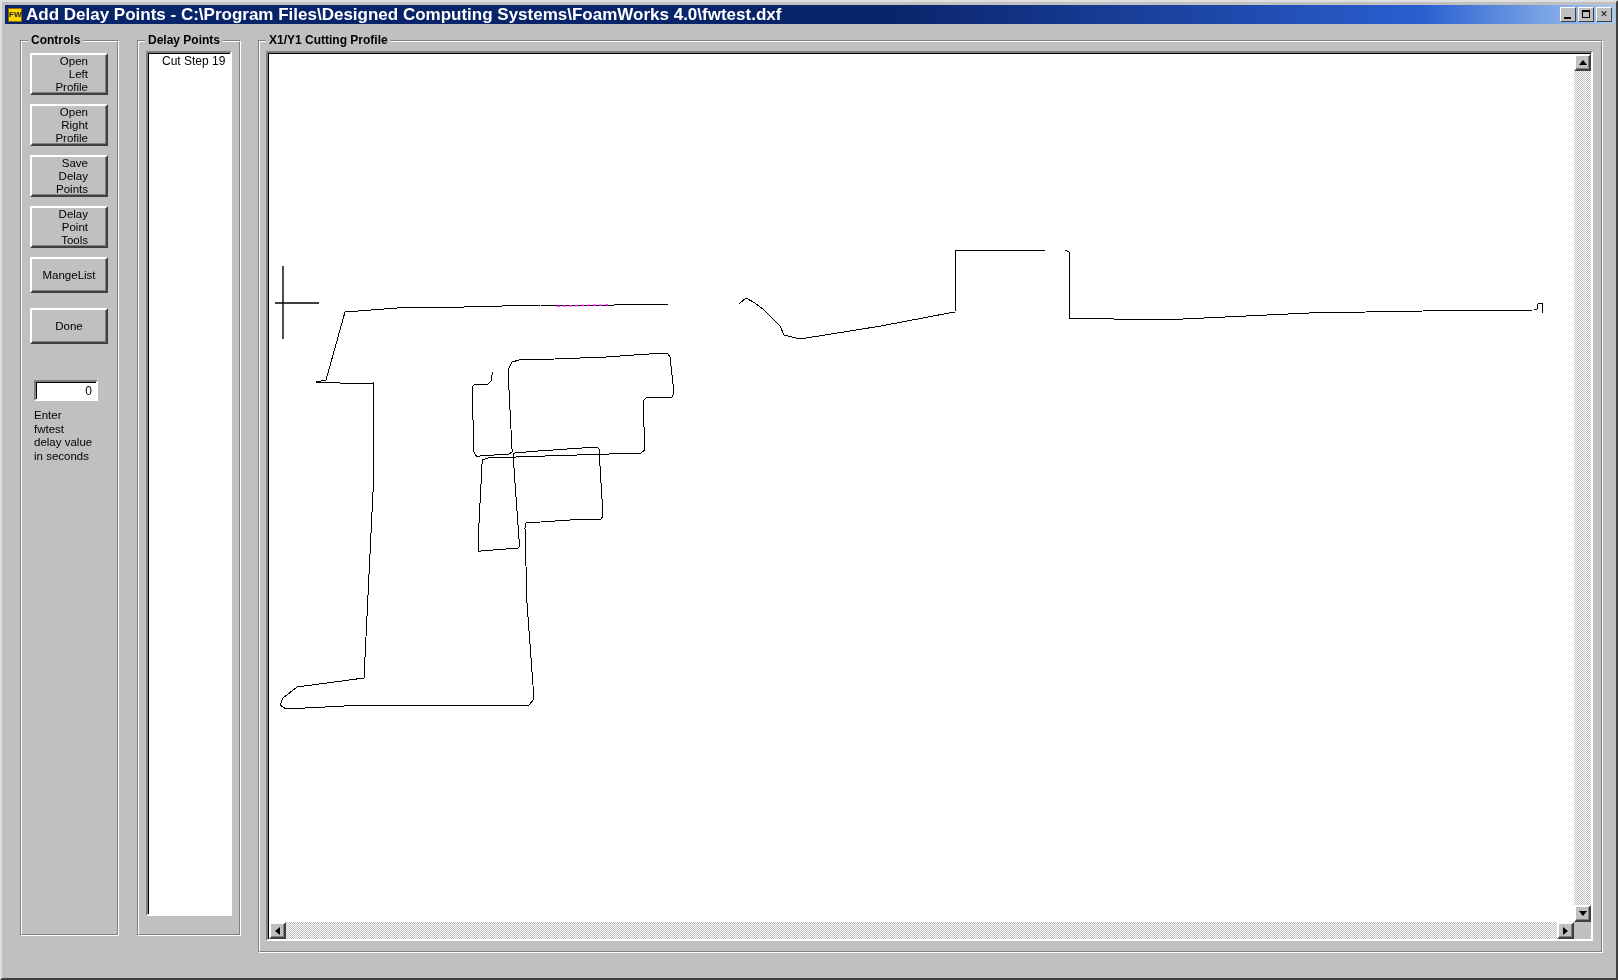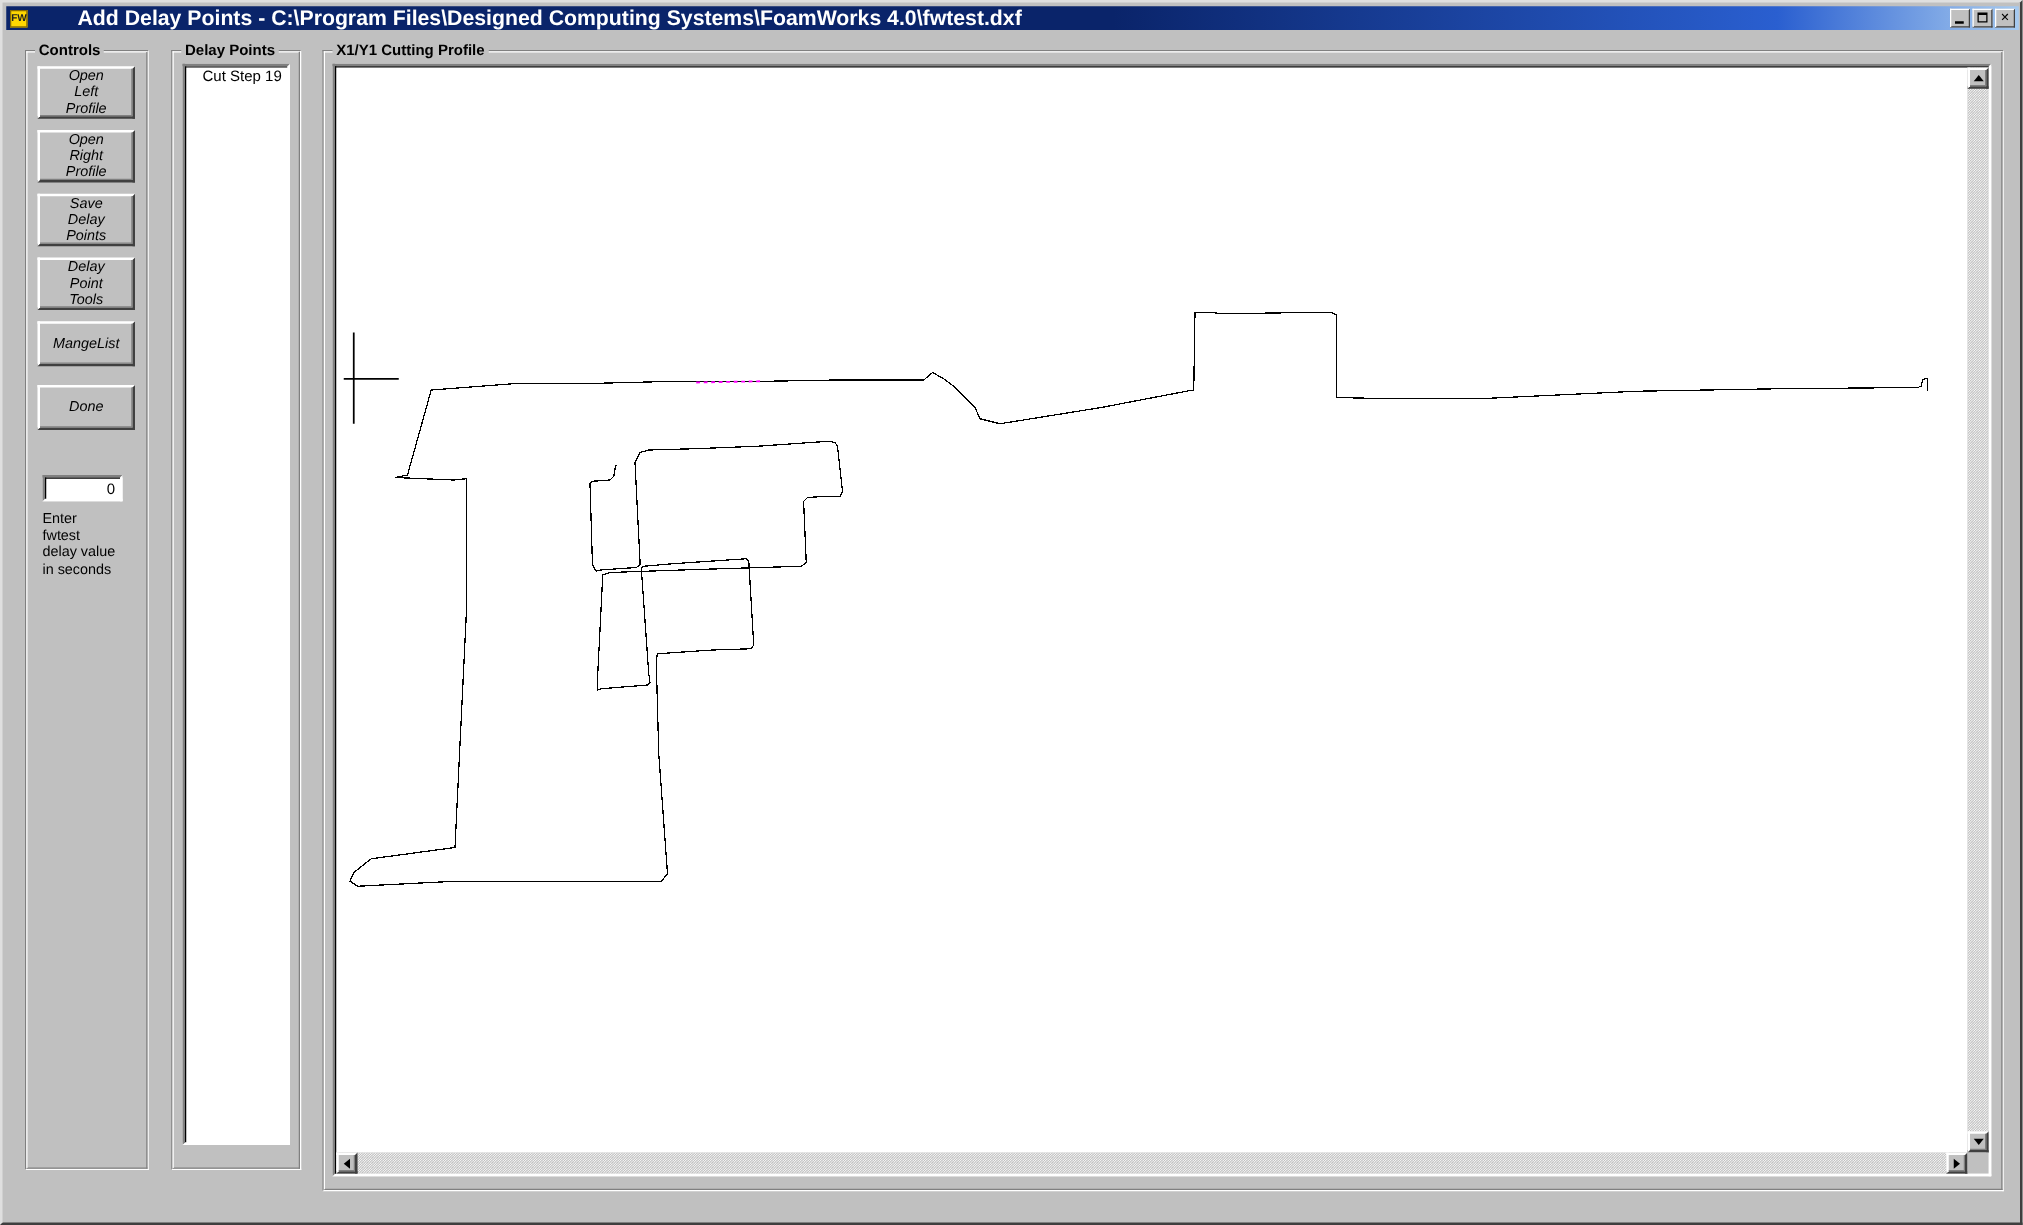--- a/index.html
+++ b/index.html
@@ -32,21 +32,20 @@
   .titlebar {
     position: absolute;
     left: 3px; top: 3px;
     width: 1610px;
     height: 19px;
     background: linear-gradient(to right, #0a246a 0%, #0a246a 55%, #2a5fd0 88%, #a6caf0 100%);
     display: flex;
     align-items: center;
     padding: 0 1px;
     box-sizing: border-box;
-    gap: 36px;
   }
   .app-icon {
     width: 14px; height: 14px;
     margin-left: 2px;
     margin-right: 4px;
     background: #ffd700;
     border: 1px solid #8a6d00;
     box-sizing: border-box;
     font-size: 8px;
     font-weight: bold;
@@ -171,26 +170,25 @@
     border-top: 2px solid #ffffff;
     border-right: 2px solid #404040;
     border-bottom: 2px solid #404040;
     box-sizing: border-box;
     font-size: 11.5px;
     color: #000000;
     font-family: "Liberation Sans", sans-serif;
     display: flex;
     align-items: center;
     justify-content: center;
-    text-align: center;
+    text-align: right;
     line-height: 13px;
     cursor: default;
     white-space: pre-line;
     padding: 0 18px;
-    font-style: italic;
   }
   .btn::after {
     content: "";
     position: absolute;
     left: 0; top: 0; right: 0; bottom: 0;
     border-right: 1px solid #808080;
     border-bottom: 1px solid #808080;
     pointer-events: none;
   }
 

